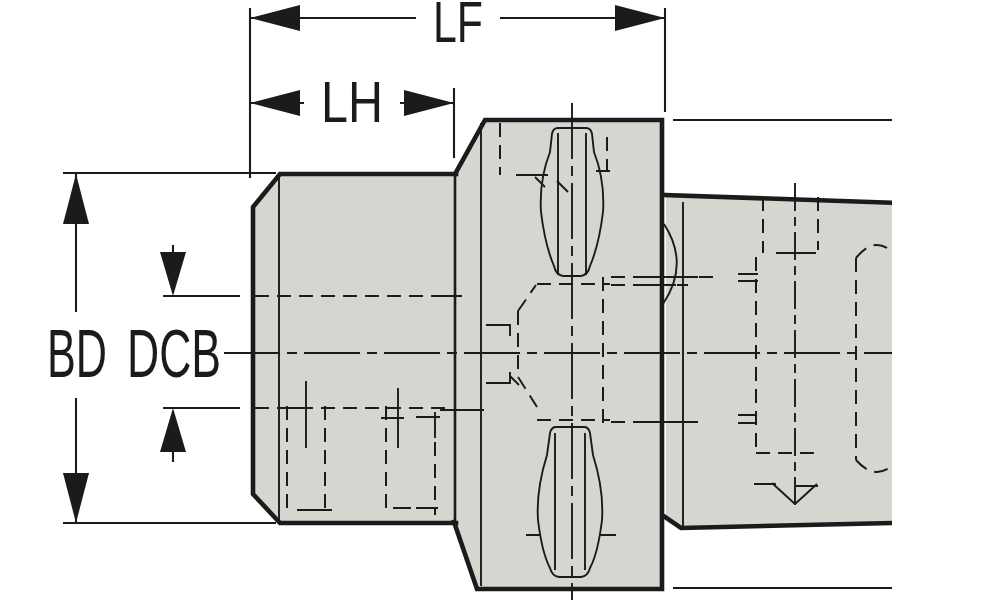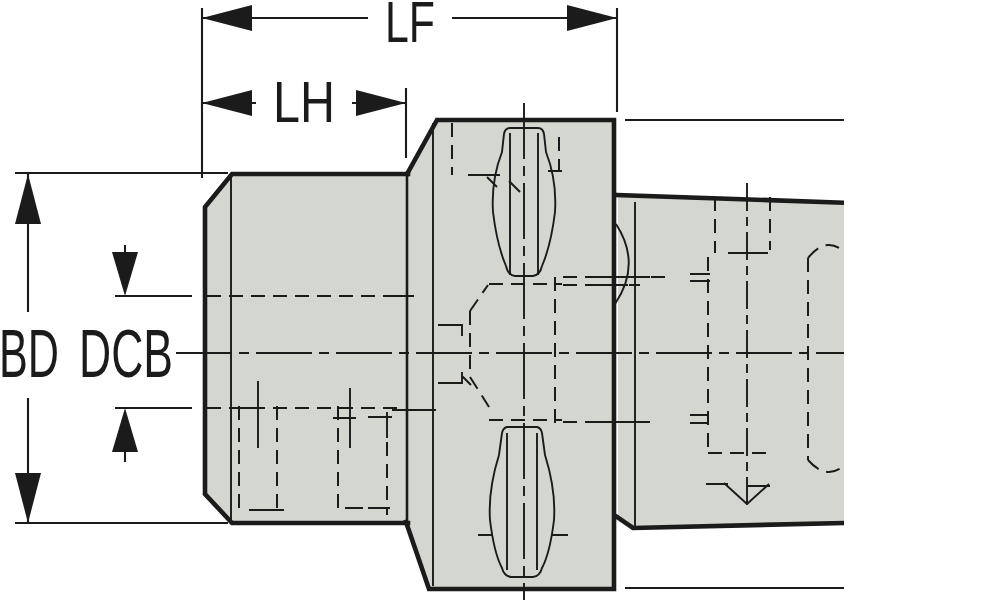--- a/index.html
+++ b/index.html
@@ -1,16 +1,16 @@
 <!DOCTYPE html>
 <html style="--body-fill: #d3d7d0; --line: #1b1b1b; --bg: #ffffff;"><head>
 <meta charset="utf-8">
 <style>
   html,body{margin:0;padding:0;background:#fff;}
-  .stage{position:relative;width:844px;height:600px;background:var(--bg,#fff);overflow:hidden;}
+  .stage{position:relative;width:844px;height:600px;background:var(--bg,#fff);overflow:hidden;margin-left:48px;}
   svg{display:block;}
   svg .fillbody{fill:var(--body-fill,#d3d7d0);stroke:none;}
   svg .outline{fill:none;stroke:var(--line,#1b1b1b);stroke-width:4.6;stroke-linecap:square;stroke-linejoin:miter;}
   svg .med{fill:none;stroke:var(--line,#1b1b1b);stroke-width:2.6;stroke-linecap:butt;}
   svg .thin{fill:none;stroke:var(--line,#1b1b1b);stroke-width:1.9;stroke-linecap:butt;}
   svg .dash{fill:none;stroke:var(--line,#1b1b1b);stroke-width:2.0;stroke-dasharray:14 8;stroke-linecap:butt;}
   svg .cline{fill:none;stroke:var(--line,#1b1b1b);stroke-width:1.9;stroke-dasharray:56 7 10 7;stroke-linecap:butt;}
   svg .cline2{fill:none;stroke:var(--line,#1b1b1b);stroke-width:1.9;stroke-dasharray:28 6 9 6;stroke-linecap:butt;}
   svg .dim{fill:none;stroke:var(--line,#1b1b1b);stroke-width:2.1;stroke-linecap:butt;}
   svg .arr{fill:var(--line,#1b1b1b);stroke:none;}

